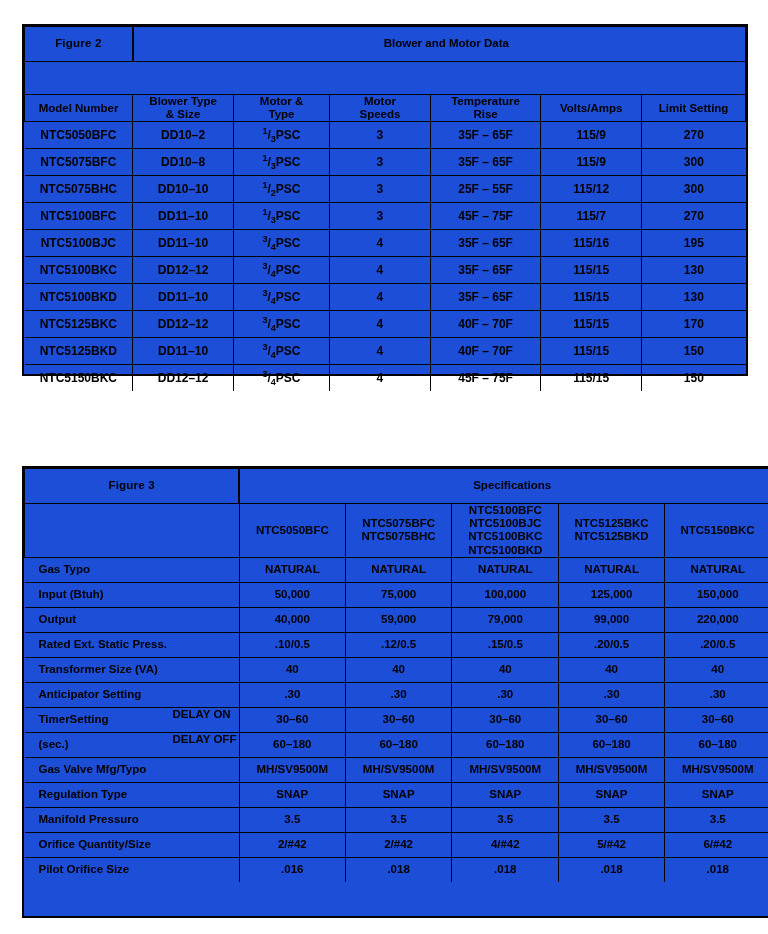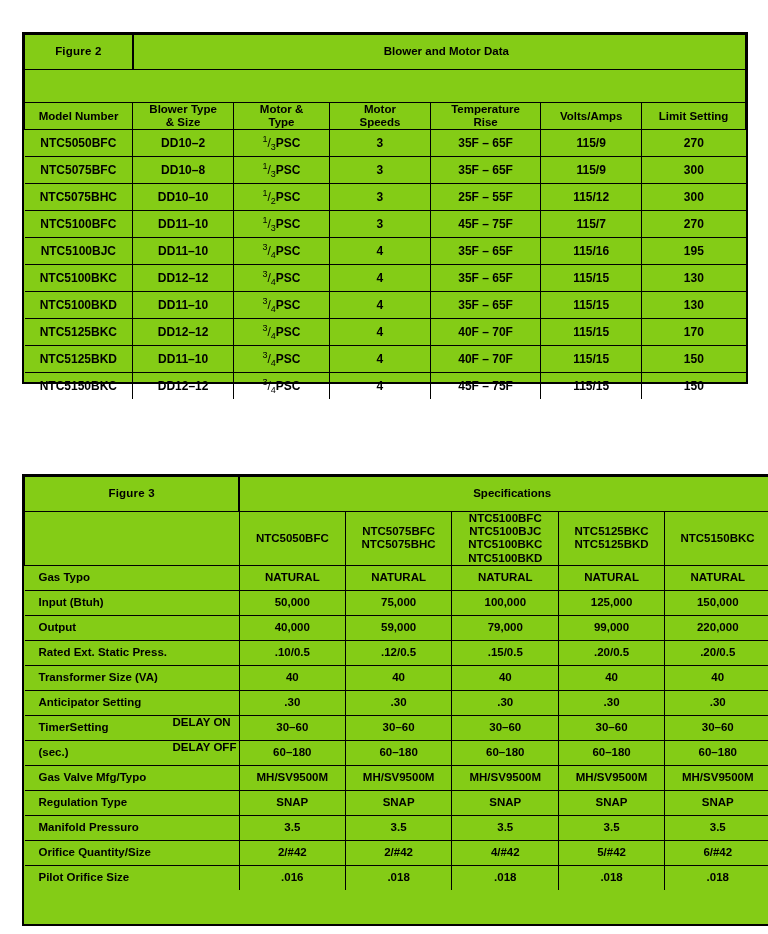--- a/index.html
+++ b/index.html
@@ -16,22 +16,21 @@
     position: relative;
     overflow: hidden;
     -webkit-font-smoothing: none;
   }
 
   
   .fig-block {
     position: absolute;
     border: 2px solid #000;
     box-sizing: border-box;
-    background: #84cc16;
-    margin-top: 8px;
+    background: #1d4ed8;
   }
 
   #figure2-block { left: 22px; top: 24px; width: 726px; height: 352px; }
   #figure3-block { left: 22px; top: 466px; width: 751px; height: 452px; }
 
   table.grid {
     border-collapse: collapse;
     width: 100%;
     table-layout: fixed;
   }
@@ -81,21 +80,21 @@
     border-bottom: 1px solid #000;
   }
   #figure2-block tbody td:first-child { border-left: none; }
   #figure2-block tbody td:last-child  { border-right: none; }
   #figure2-block tbody tr:last-child td { border-bottom: none; }
 
   
   .frac {
     display: inline-block;
     position: relative;
-    font-weight: normal;
+    font-weight: bold;
     white-space: nowrap;
   }
   .frac .num {
     font-size: 9px;
     vertical-align: super;
     line-height: 1;
   }
   .frac .sl {
     font-size: 12px;
   }

